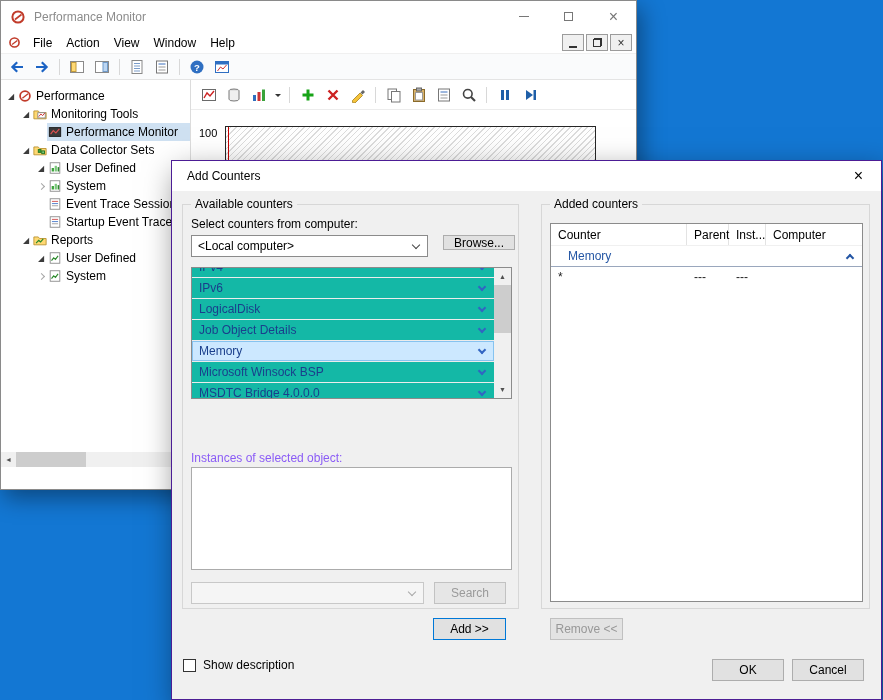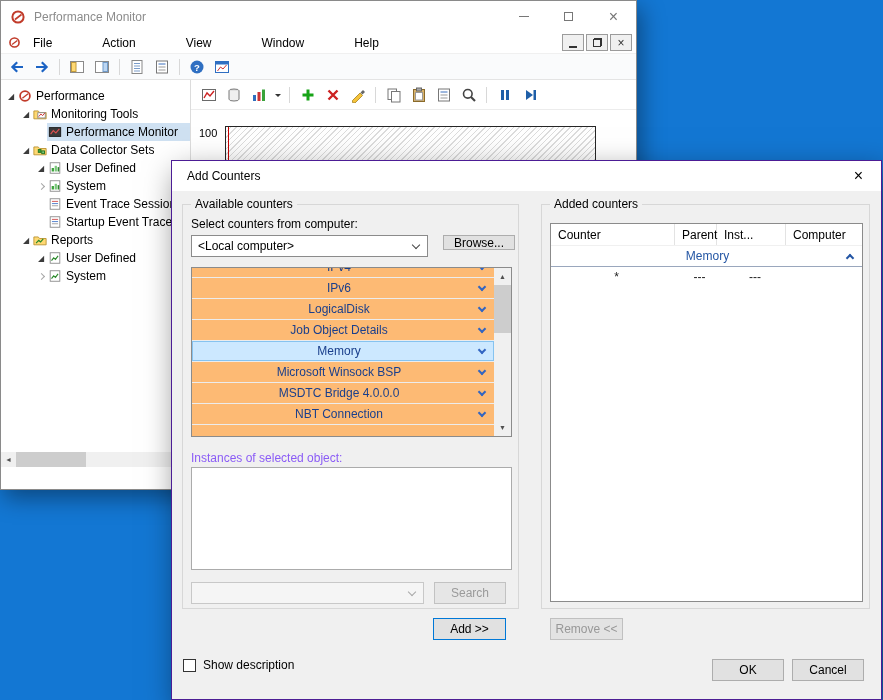--- a/index.html
+++ b/index.html
@@ -16,21 +16,21 @@
   #pm-app-icon{margin-left:9px;}
   .titlebar .title{margin-left:8px;color:#8c8c8c;}
   .cap-btns{margin-left:auto;display:flex;height:100%;}
   .cap-btn{width:45px;height:100%;display:flex;align-items:center;justify-content:center;}
   .cap-minimize-glyph{width:10px;height:1px;background:#777;}
   .cap-maximize-glyph{width:9px;height:9px;border:1px solid #777;}
   .cap-close-glyph{font-size:16px;line-height:1;color:#777;}
 
   .menubar{height:22px;display:flex;align-items:center;background:#fff;border-bottom:1px solid #f0f0f0;padding-left:2px;}
   #menu-app-icon{margin:0 5px;}
-  #menu-items{display:flex;gap:36px;}
+  #menu-items{display:flex;}
   .menu-item{padding:3px 7px;}
   .mdi-btns{margin-left:auto;display:flex;gap:2px;padding-right:4px;}
   .mdi-btn{width:22px;height:17px;border:1px solid #9b9b9b;background:#f0f0f0;
            display:flex;align-items:center;justify-content:center;position:relative;}
   .mdi-minimize{width:8px;height:2px;background:#333;margin-top:9px;}
   .mdi-restore{position:relative;width:9px;height:9px;display:block;}
   .mdi-restore::before{content:"";position:absolute;right:0;top:0;width:6px;height:6px;border:1px solid #333;}
   .mdi-restore::after{content:"";position:absolute;left:0;bottom:0;width:6px;height:6px;border:1px solid #333;background:#f0f0f0;}
   .mdi-close{font-size:12px;line-height:1;color:#333;}
 
@@ -67,34 +67,34 @@
 
   
   #dialog{position:absolute;left:171px;top:160px;width:711px;height:540px;background:#f0f0f0;
           border:1px solid #4c1d95;box-shadow:6px 12px 30px rgba(0,0,0,.5);z-index:10;}
   #dlg-titlebar{height:30px;background:#fff;display:flex;align-items:center;}
   #dlg-title{margin-left:15px;}
   #dlg-close{margin-left:auto;width:45px;height:100%;display:flex;align-items:center;justify-content:center;}
   #dlg-close span{font-size:16px;line-height:1;}
   #dlg-body{position:relative;height:509px;}
 
-  .group{position:absolute;border:1px solid #d7d7d7;text-align:center;}
+  .group{position:absolute;border:1px solid #d7d7d7;}
   .group-label{position:absolute;top:-8px;left:8px;background:#f0f0f0;padding:0 4px;}
   #grp-available{left:10px;top:13px;width:337px;height:405px;}
   #grp-added{left:369px;top:13px;width:329px;height:405px;}
   .lbl{position:absolute;}
   #lbl-computer{left:8px;top:12px;}
   #combo-computer{position:absolute;left:8px;top:30px;width:237px;height:22px;background:#fff;
                   border:1px solid #8b8b8b;display:flex;align-items:center;padding:0 22px 0 6px;}
   .combo-arrow{position:absolute;right:8px;top:6px;width:6px;height:6px;border-right:1.5px solid #444;
                border-bottom:1.5px solid #444;transform:rotate(45deg);}
   .btn{position:absolute;display:flex;align-items:center;justify-content:center;background:#e1e1e1;
        border:1px solid #adadad;}
   #btn-browse{left:260px;top:30px;width:72px;height:15px;}
-  #counter-list{position:absolute;left:8px;top:62px;width:321px;height:170px;background:#fdba74;
+  #counter-list{position:absolute;left:8px;top:62px;width:321px;height:132px;background:#14b8a6;
                 border:1px solid #8b8b8b;overflow:hidden;}
   #counter-rows{position:absolute;left:0;top:-11px;right:17px;}
   .counter-row{height:21px;display:flex;align-items:center;padding:0 9px 0 7px;
                border-bottom:1px solid #ececec;color:#1a3f8c;}
   .counter-row .counter-label{flex:1;overflow:hidden;white-space:nowrap;}
   .counter-row.selected{background:#cce8ff;box-shadow:inset 0 0 0 1px #86c3f0;}
   .chev-dn{width:6px;height:6px;border-right:2px solid #3265c2;border-bottom:2px solid #3265c2;
            transform:rotate(45deg);margin-top:-3px;flex:none;}
   #counter-scroll{position:absolute;right:0;top:0;bottom:0;width:17px;background:#f0f0f0;
                   display:flex;flex-direction:column;align-items:center;}
@@ -105,23 +105,23 @@
   #instances-box{position:absolute;left:8px;top:262px;width:321px;height:103px;background:#fff;border:1px solid #ababab;}
   #combo-search{position:absolute;left:8px;top:377px;width:233px;height:22px;background:#f5f5f5;border:1px solid #c8c8c8;}
   #combo-search .combo-arrow{border-color:#a8a8a8;}
   #btn-search{left:251px;top:377px;width:72px;height:22px;color:#9a9a9a;background:#e6e6e6;border-color:#c2c2c2;}
   #btn-add{left:261px;top:427px;width:73px;height:22px;border:1px solid #0078d7;}
 
   #added-table{position:absolute;left:8px;top:18px;width:313px;height:379px;background:#fff;
                border:1px solid #8b8b8b;overflow:hidden;}
   #added-header{display:flex;height:22px;border-bottom:1px solid #f0f0f0;}
   .th{display:flex;align-items:center;padding-left:7px;border-right:1px solid #e3e3e3;}
-  .col0{width:124px;flex:none;}
+  .col0{width:136px;flex:none;}
   .col1{width:42px;flex:none;}
-  .col2{width:69px;flex:none;}
+  .col2{width:37px;flex:none;}
   .col3{flex:1;border-right:none;}
   .group-row{height:21px;display:flex;align-items:center;padding:0 9px 0 17px;color:#2456a4;
              border-bottom:1px solid #9aa7bd;}
   .group-row .grp-name{flex:1;}
   .chev-up{width:6px;height:6px;border-right:2px solid #2456a4;border-bottom:2px solid #2456a4;
            transform:rotate(-135deg);margin-top:4px;flex:none;}
   .data-row{height:20px;display:flex;align-items:center;color:#222;}
   .td{padding-left:7px;overflow:hidden;white-space:nowrap;}
   #btn-remove{left:378px;top:427px;width:73px;height:22px;color:#989898;background:#e3e3e3;border-color:#c0c0c0;}
   #chk-row{position:absolute;left:11px;top:467px;display:flex;align-items:flex-end;gap:7px;}

